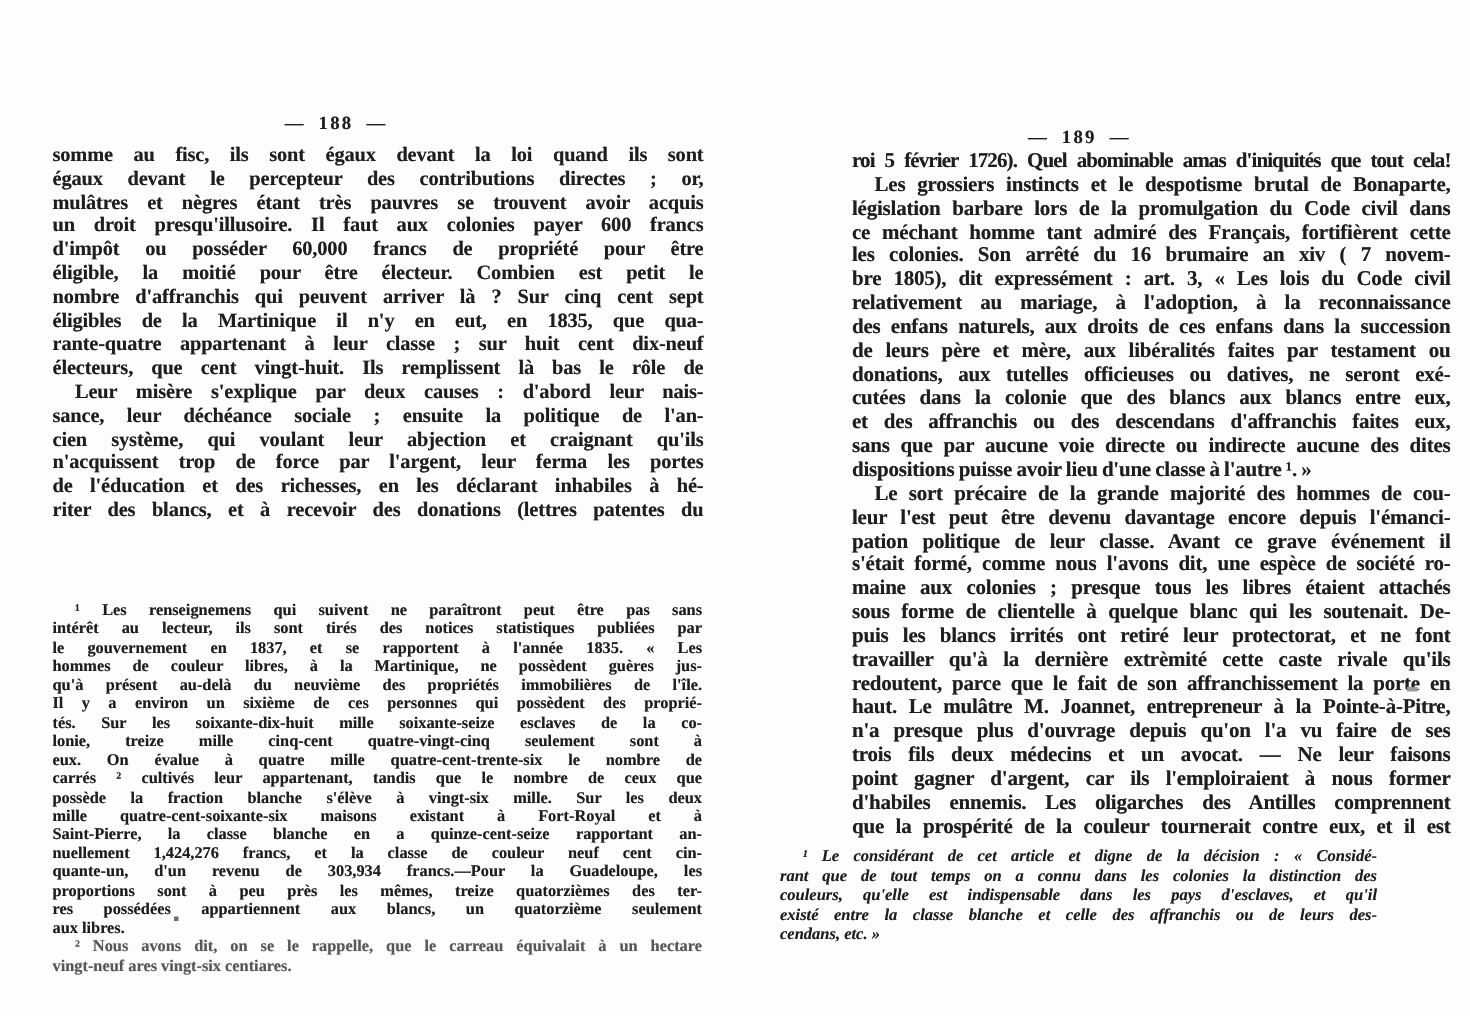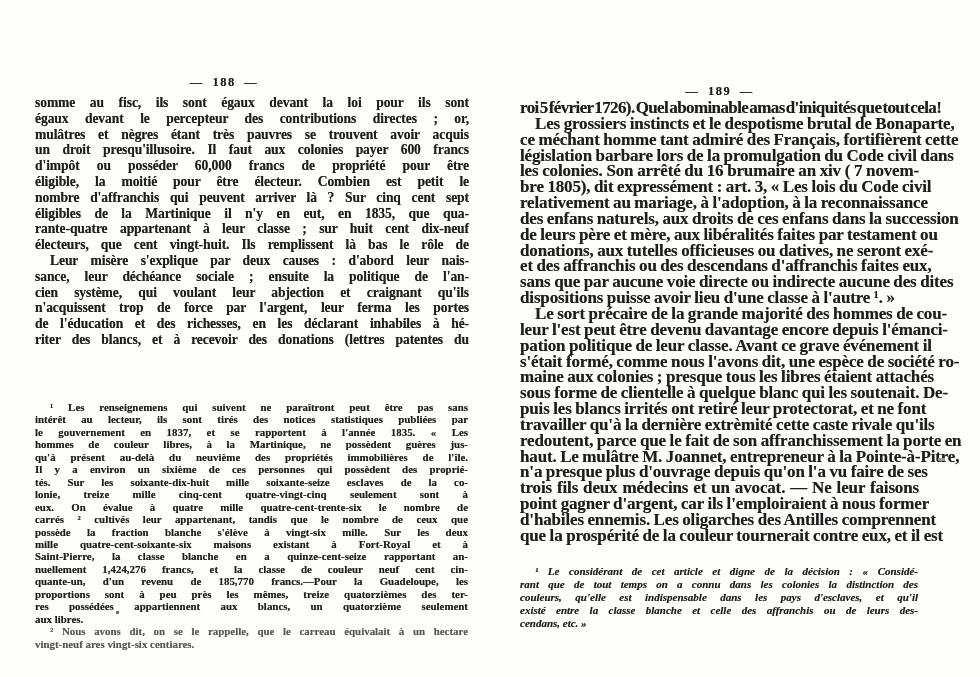--- a/index.html
+++ b/index.html
@@ -14,21 +14,21 @@
     text-shadow:0 0 0.3px rgba(20,20,20,0.55);
   }
   .page{position:absolute;top:0;height:677px;}
   .page-left{left:35px;width:434px;}
   .page-right{left:520px;width:399px;}
   .pagenum{position:absolute;text-align:center;font-size:12.5px;letter-spacing:1.5px;word-spacing:4px;}
   .pagenum-left{top:75px;left:0;width:378px;}
   .pagenum-right{top:84px;left:0;width:399px;}
   .main{position:absolute;left:0;}
   .main-left{top:95px;width:434px;font-size:13.6px;line-height:15.8px;letter-spacing:-0.1px;}
-  .main-right{top:100px;width:399px;font-size:17px;line-height:15.85px;letter-spacing:-0.15px;word-spacing:-0.5px;}
+  .main-right{top:100px;width:399px;font-size:14px;line-height:15.85px;letter-spacing:-0.15px;word-spacing:-0.5px;margin-left:48px;}
   .fn{position:absolute;left:0;}
   .fn-left{top:401px;width:433px;font-size:10.9px;line-height:12.45px;}
   .fn-right{top:565px;width:398px;font-size:11px;line-height:13.1px;font-style:italic;}
   .fn-left .block + .block{}
   .line{
     text-align:justify;
     text-align-last:justify;
     text-justify:inter-word;
     white-space:nowrap;
   }
@@ -38,21 +38,21 @@
   .block.faded{color:#575757;text-shadow:0 0 0.5px rgba(80,80,80,0.5);}
   .speck{position:absolute;}
 </style>
 </head>
 <body>
 
 <div class="page page-left">
   <div class="pagenum pagenum-left">— 188 —</div>
   <div class="main main-left">
       <div class="block">
-        <div class="line">somme au fisc, ils sont égaux devant la loi pour ils sont</div>
+        <div class="line">somme au fisc, ils sont égaux devant la loi quand ils sont</div>
         <div class="line">égaux devant le percepteur des contributions directes ; or,</div>
         <div class="line">mulâtres et nègres étant très pauvres se trouvent avoir acquis</div>
         <div class="line">un droit presqu'illusoire. Il faut aux colonies payer 600 francs</div>
         <div class="line">d'impôt ou posséder 60,000 francs de propriété pour être</div>
         <div class="line">éligible, la moitié pour être électeur. Combien est petit le</div>
         <div class="line">nombre d'affranchis qui peuvent arriver là ? Sur cinq cent sept</div>
         <div class="line">éligibles de la Martinique il n'y en eut, en 1835, que qua-</div>
         <div class="line">rante-quatre appartenant à leur classe ; sur huit cent dix-neuf</div>
         <div class="line">électeurs, que cent vingt-huit. Ils remplissent là bas le rôle de</div>
       </div>
@@ -74,48 +74,49 @@
         <div class="line">qu'à présent au-delà du neuvième des propriétés immobilières de l'île.</div>
         <div class="line">Il y a environ un sixième de ces personnes qui possèdent des proprié-</div>
         <div class="line">tés. Sur les soixante-dix-huit mille soixante-seize esclaves de la co-</div>
         <div class="line">lonie, treize mille cinq-cent quatre-vingt-cinq seulement sont à</div>
         <div class="line">eux. On évalue à quatre mille quatre-cent-trente-six le nombre de</div>
         <div class="line">carrés ² cultivés leur appartenant, tandis que le nombre de ceux que</div>
         <div class="line">possède la fraction blanche s'élève à vingt-six mille. Sur les deux</div>
         <div class="line">mille quatre-cent-soixante-six maisons existant à Fort-Royal et à</div>
         <div class="line">Saint-Pierre, la classe blanche en a quinze-cent-seize rapportant an-</div>
         <div class="line">nuellement 1,424,276 francs, et la classe de couleur neuf cent cin-</div>
-        <div class="line">quante-un, d'un revenu de 185,770 francs.—Pour la Guadeloupe, les</div>
+        <div class="line">quante-un, d'un revenu de 303,934 francs.—Pour la Guadeloupe, les</div>
         <div class="line">proportions sont à peu près les mêmes, treize quatorzièmes des ter-</div>
         <div class="line">res possédées appartiennent aux blancs, un quatorzième seulement</div>
         <div class="line endline">aux libres.</div>
       </div>
       <div class="block faded">
         <div class="line indent">² Nous avons dit, on se le rappelle, que le carreau équivalait à un hectare</div>
         <div class="line endline">vingt-neuf ares vingt-six centiares.</div>
       </div>
     </div>
 </div>
 
 <div class="page page-right">
   <div class="pagenum pagenum-right">— 189 —</div>
   <div class="main main-right">
       <div class="block">
         <div class="line tight">roi 5 février 1726). Quel abominable amas d'iniquités que tout cela!</div>
       </div>
       <div class="block">
         <div class="line indent">Les grossiers instincts et le despotisme brutal de Bonaparte,</div>
+        <div class="line">législation barbare lors de la promulgation du Code civil dans</div>
         <div class="line">ce méchant homme tant admiré des Français, fortifièrent cette</div>
-        <div class="line">législation barbare lors de la promulgation du Code civil dans</div>
         <div class="line">les colonies. Son arrêté du 16 brumaire an xiv ( 7 novem-</div>
         <div class="line">bre 1805), dit expressément : art. 3, « Les lois du Code civil</div>
         <div class="line">relativement au mariage, à l'adoption, à la reconnaissance</div>
         <div class="line">des enfans naturels, aux droits de ces enfans dans la succession</div>
         <div class="line">de leurs père et mère, aux libéralités faites par testament ou</div>
         <div class="line">donations, aux tutelles officieuses ou datives, ne seront exé-</div>
+        <div class="line">cutées dans la colonie que des blancs aux blancs entre eux,</div>
         <div class="line">et des affranchis ou des descendans d'affranchis faites eux,</div>
         <div class="line">sans que par aucune voie directe ou indirecte aucune des dites</div>
         <div class="line endline">dispositions puisse avoir lieu d'une classe à l'autre ¹. »</div>
       </div>
       <div class="block">
         <div class="line indent">Le sort précaire de la grande majorité des hommes de cou-</div>
         <div class="line">leur l'est peut être devenu davantage encore depuis l'émanci-</div>
         <div class="line">pation politique de leur classe. Avant ce grave événement il</div>
         <div class="line">s'était formé, comme nous l'avons dit, une espèce de société ro-</div>
         <div class="line">maine aux colonies ; presque tous les libres étaient attachés</div>

